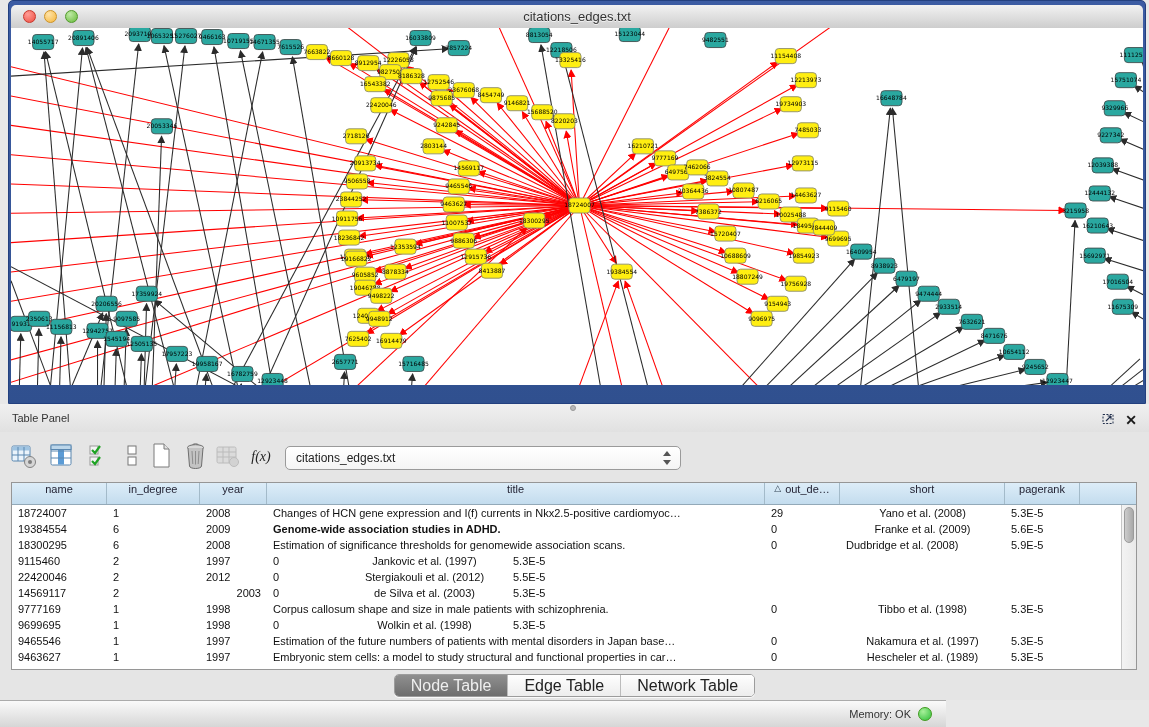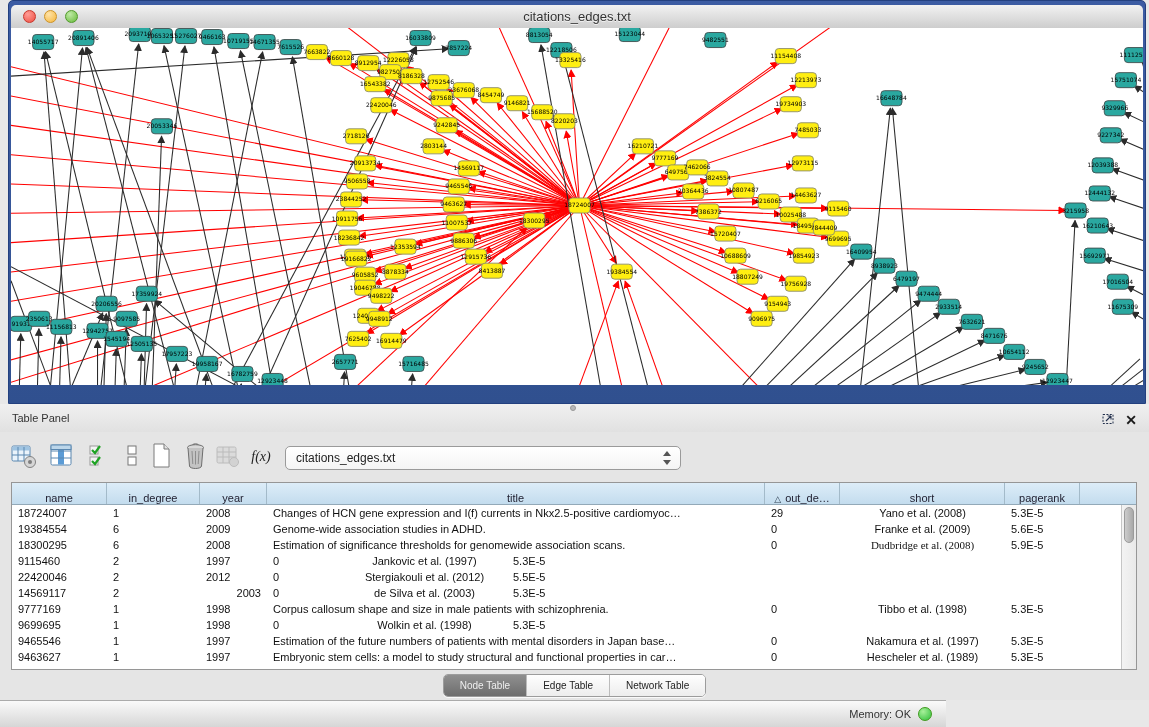--- a/index.html
+++ b/index.html
@@ -29,32 +29,32 @@
   .tb-btn{position:absolute;top:2px;width:30px;height:30px;display:flex;align-items:center;justify-content:center;}
   .fx-label{font-size:14px;font-family:"Liberation Serif",serif;font-style:italic;color:#222;}
   .combo{position:absolute;left:285px;top:6px;width:396px;height:24px;background:linear-gradient(#ffffff,#f4f4f4);border:1px solid #9a9a9a;border-radius:5px;box-sizing:border-box;}
   .combo .val{position:absolute;left:10px;top:0;line-height:22px;font-size:12px;color:#222;}
   .combo .stepper{position:absolute;right:6px;top:3px;width:12px;height:16px;}
   .combo .stepper .up{position:absolute;top:1px;left:1px;width:0;height:0;border-left:4px solid transparent;border-right:4px solid transparent;border-bottom:5px solid #555;}
   .combo .stepper .dn{position:absolute;bottom:1px;left:1px;width:0;height:0;border-left:4px solid transparent;border-right:4px solid transparent;border-top:5px solid #555;}
 
   .table-wrap{position:absolute;left:11px;top:78px;width:1126px;height:188px;border:1px solid #969696;background:#fff;box-sizing:border-box;}
   .thead{display:flex;height:22px;background:linear-gradient(#ddedf8,#c3dcee);border-bottom:1px solid #93a9b8;box-sizing:border-box;}
-  .th{display:flex;align-items:flex-end;justify-content:center;font-size:11px;color:#223;border-right:1px solid #a3bac9;box-sizing:border-box;gap:4px;white-space:nowrap;overflow:hidden;}
+  .th{display:flex;align-items:flex-start;justify-content:center;font-size:11px;color:#223;border-right:1px solid #a3bac9;box-sizing:border-box;gap:4px;white-space:nowrap;overflow:hidden;}
   .th:last-child{border-right:none;}
   .sort-tri{font-size:9px;color:#345;}
   .tbody{position:absolute;left:0;top:22px;right:15px;bottom:0;overflow:hidden;}
   .tr{display:flex;height:16px;}
   .td{font-size:11px;color:#111;line-height:16px;padding:0 6px;white-space:nowrap;overflow:hidden;box-sizing:border-box;}
   .vscroll{position:absolute;right:0;top:22px;bottom:0;width:15px;background:linear-gradient(90deg,#f3f3f3,#e9e9e9);border-left:1px solid #c6c6c6;box-sizing:border-box;}
   .vthumb{position:absolute;left:2px;top:2px;width:10px;height:36px;background:linear-gradient(90deg,#cccccc,#a9a9a9);border:1px solid #9b9b9b;border-radius:6px;box-sizing:border-box;}
 
   .tabs{position:absolute;left:0;right:0;top:270px;display:flex;justify-content:center;}
   .seg{display:inline-flex;border:1px solid #9c9c9c;border-radius:5px;overflow:hidden;background:#fff;box-shadow:0 1px 0 rgba(255,255,255,.8);}
-  .tab{padding:0 16px;line-height:21px;font-size:10px;color:#222;background:linear-gradient(#fefefe,#ededed);border-right:1px solid #bcbcbc;}
+  .tab{padding:0 16px;line-height:21px;font-size:16px;color:#222;background:linear-gradient(#fefefe,#ededed);border-right:1px solid #bcbcbc;}
   .tab:last-child{border-right:none;}
   .tab.active{background:linear-gradient(#8f8f8f,#6e6e6e);color:#efefef;}
 
   .statusbar{position:absolute;left:0;top:700px;width:946px;height:27px;background:linear-gradient(#fafafa,#d6d6d6);border-top:1px solid #ababab;box-sizing:border-box;}
   .mem{position:absolute;right:14px;top:0;height:26px;display:flex;align-items:center;gap:7px;}
   .mem-label{font-size:11px;color:#333;}
   .mem-dot{width:14px;height:14px;border-radius:50%;background:radial-gradient(circle at 35% 30%,#a8f09a,#2ebf3a);border:1px solid #3f9a1d;box-sizing:border-box;}
 </style>
 </head>
 <body>
@@ -868,32 +868,32 @@
             <div class="td" style="width: 67px; flex: 0 0 67px; text-align: left;">2008</div>
             <div class="td" style="width: 498px; flex: 0 0 498px; text-align: left;">Changes of HCN gene expression and I(f) currents in Nkx2.5-positive cardiomyoc…</div>
             <div class="td" style="width: 75px; flex: 0 0 75px; text-align: left;">29</div>
             <div class="td" style="width: 165px; flex: 0 0 165px; text-align: center;">Yano et al. (2008)</div>
             <div class="td" style="width: 75px; flex: 0 0 75px; text-align: left;">5.3E-5</div>
           </div>
           <div class="tr">
             <div class="td" style="width: 95px; flex: 0 0 95px; text-align: left;">19384554</div>
             <div class="td" style="width: 93px; flex: 0 0 93px; text-align: left;">6</div>
             <div class="td" style="width: 67px; flex: 0 0 67px; text-align: left;">2009</div>
-            <div class="td" style="width: 498px; flex: 0 0 498px; text-align: left;">Genome-wide association studies in ADHD.</div>
+            <div class="td" style="width: 498px; flex: 0 0 498px; text-align: left; font-weight: bold;">Genome-wide association studies in ADHD.</div>
             <div class="td" style="width: 75px; flex: 0 0 75px; text-align: left;">0</div>
             <div class="td" style="width: 165px; flex: 0 0 165px; text-align: center;">Franke et al. (2009)</div>
             <div class="td" style="width: 75px; flex: 0 0 75px; text-align: left;">5.6E-5</div>
           </div>
           <div class="tr">
             <div class="td" style="width: 95px; flex: 0 0 95px; text-align: left;">18300295</div>
             <div class="td" style="width: 93px; flex: 0 0 93px; text-align: left;">6</div>
             <div class="td" style="width: 67px; flex: 0 0 67px; text-align: left;">2008</div>
             <div class="td" style="width: 498px; flex: 0 0 498px; text-align: left;">Estimation of significance thresholds for genomewide association scans.</div>
             <div class="td" style="width: 75px; flex: 0 0 75px; text-align: left;">0</div>
-            <div class="td" style="width: 165px; flex: 0 0 165px; text-align: center; font-family: Liberation Serif, serif;">Dudbridge et al. (2008)</div>
+            <div class="td" style="width: 165px; flex: 0 0 165px; ">Dudbridge et al. (2008)</div>
             <div class="td" style="width: 75px; flex: 0 0 75px; text-align: left;">5.9E-5</div>
           </div>
           <div class="tr">
             <div class="td" style="width: 95px; flex: 0 0 95px; text-align: left;">9115460</div>
             <div class="td" style="width: 93px; flex: 0 0 93px; text-align: left;">2</div>
             <div class="td" style="width: 67px; flex: 0 0 67px; text-align: left;">1997</div>
             <div class="td" style="width: 75px; flex: 0 0 75px; text-align: left;">0</div>
             <div class="td" style="width: 165px; flex: 0 0 165px; text-align: center;">Jankovic et al. (1997)</div>
             <div class="td" style="width: 75px; flex: 0 0 75px; text-align: left;">5.3E-5</div>
           </div>

